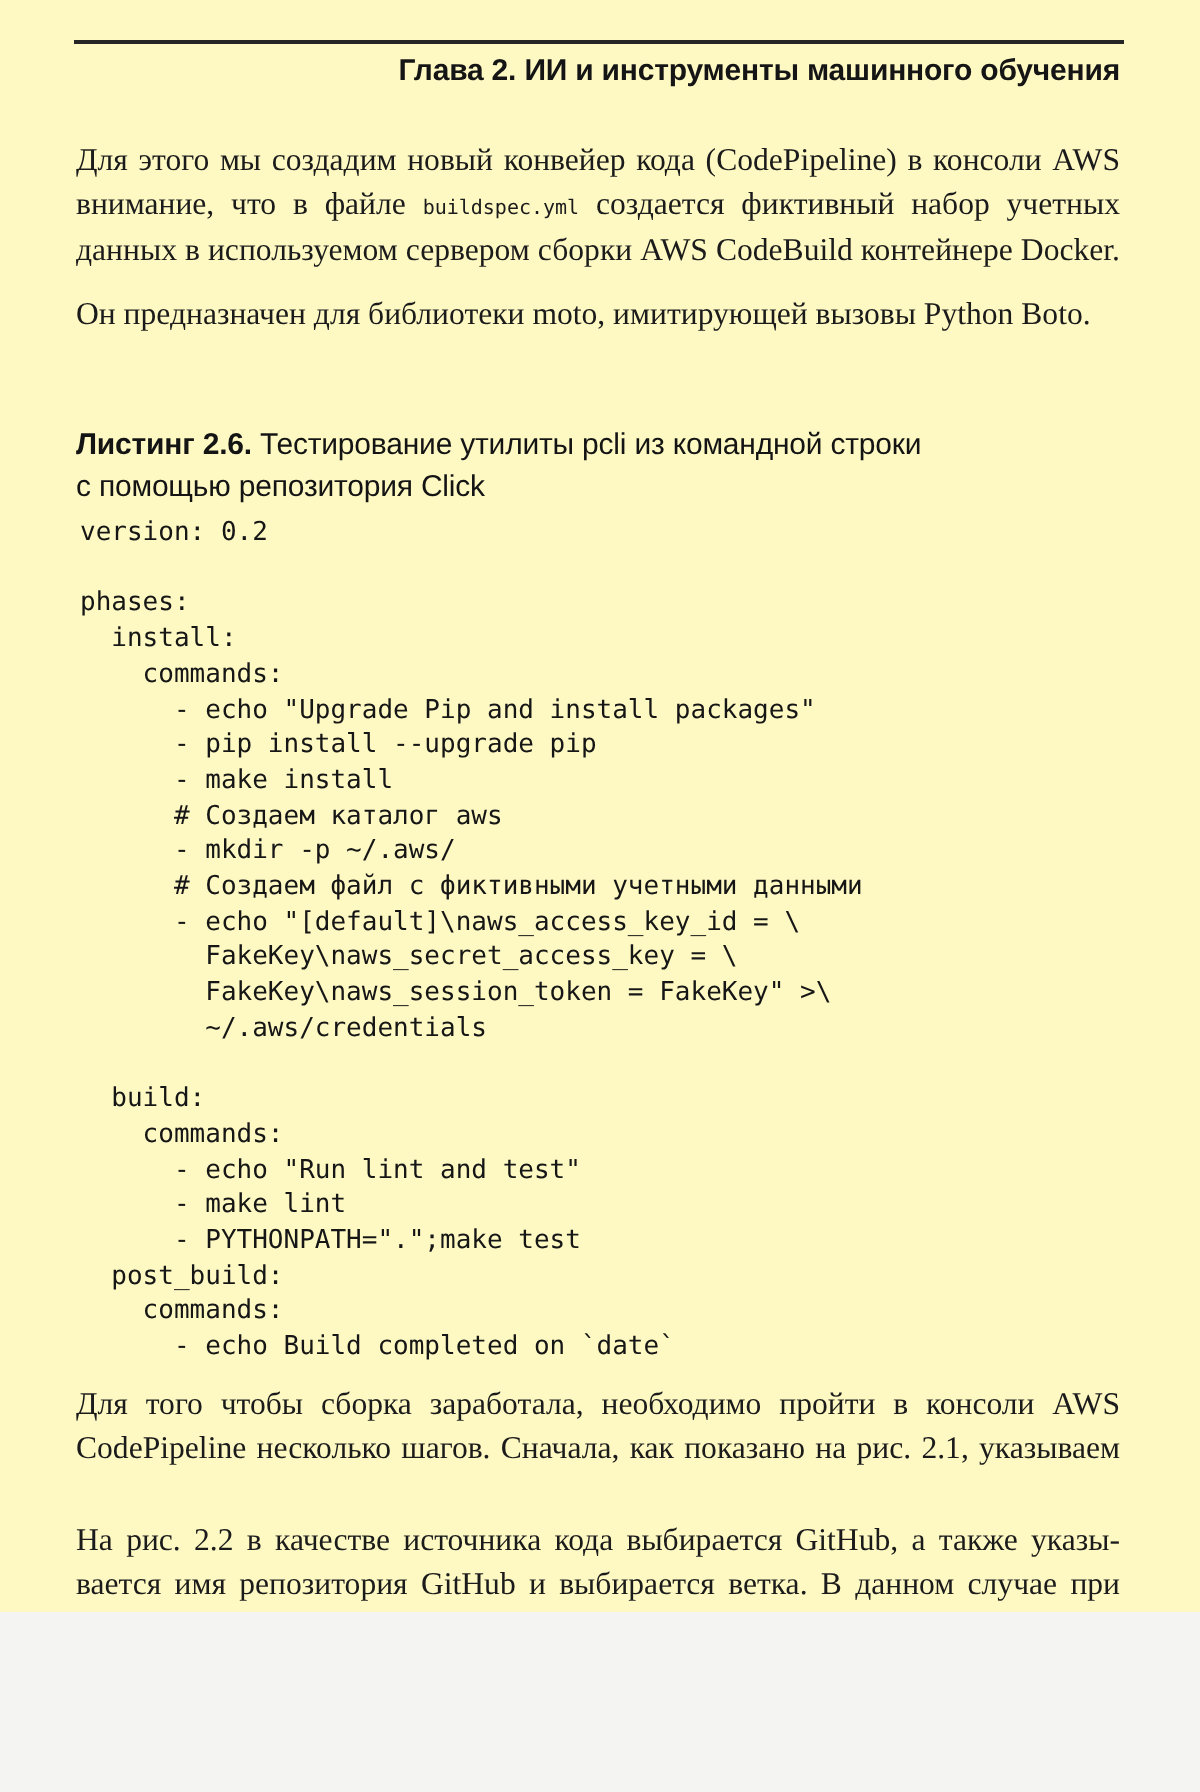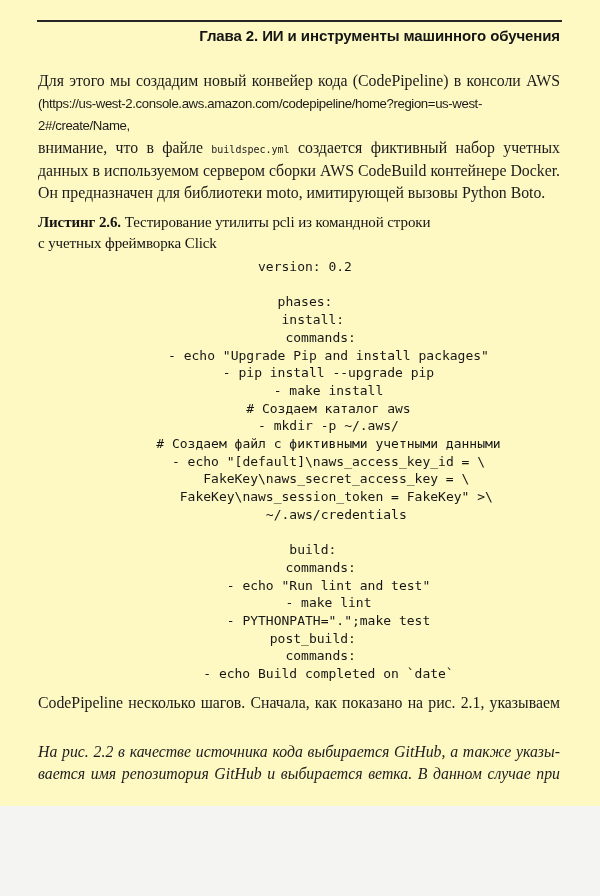--- a/index.html
+++ b/index.html
@@ -16,69 +16,69 @@
   .running-head {
     position: absolute; left: 38px; right: 40px; top: 27px;
     text-align: right; font-family: "Liberation Sans", sans-serif;
     font-weight: 700; font-size: 15px; color: #151515; letter-spacing: -0.1px;
   }
   .para {
     position: absolute; left: 38px; right: 40px;
     font-size: 15.8px; line-height: 21.6px; color: #1b1b1b;
   }
   .para .tline { text-align: justify; text-align-last: justify; }
-  .para .tline.last { text-align-last: left; }
+  .para .tline.last { text-align-last: left; margin-top: 10px; }
   #para-intro  { top: 70px; }
   #para-build  { top: 692px; }
-  #para-github { top: 741px; font-style: italic; }
+  #para-github { top: 760px; }
   .s-mono { font-family: "DejaVu Sans Mono", monospace; font-size: 10px; }
   .s-url  { font-family: "Liberation Sans", sans-serif; font-size: 13.2px; letter-spacing: -0.38px; }
   .caption {
     position: absolute; left: 38px; right: 40px; top: 212px;
-    font-family: Liberation Serif, serif; font-size: 15px;
+    font-family: Liberation Sans, sans-serif; font-size: 15px;
     line-height: 21px; color: #141414; letter-spacing: -0.1px;
   }
   .caption .tline { text-align: left; text-align-last: left; }
   .caption .s-bold { font-weight: 700; }
   .code {
     position: absolute; left: 40px; right: 30px; top: 258px;
     font-family: "DejaVu Sans Mono", monospace; font-size: 13px;
-    line-height: 17.7px; white-space: pre; color: #161616; text-align: center;
+    line-height: 17.7px; white-space: pre; color: #161616;
   }
   .page-number {
     position: absolute; right: 40px; top: 855px;
     font-family: "Liberation Sans", sans-serif; font-weight: 700;
     font-size: 18px; color: #141414;
   }
 </style>
 </head>
 <body>
 
 <div class="page">
 
   <div class="head-rule"></div>
 
   <div class="running-head">Глава 2. ИИ и инструменты машинного обучения</div>
 
   <section class="para" id="para-intro">
       <div class="tline"><span>Для этого мы создадим новый конвейер кода (CodePipeline) в консоли AWS</span></div>
-      <div class="tline"><span class="s-url">(https://us-west-2.console.aws.amazon.com/codepipeline/home?region=us-west-2#/create/Name,</span></div>
       <div class="tline"><span>внимание, что в файле </span><span class="s-mono">buildspec.yml</span><span> создается фиктивный набор учетных</span></div>
       <div class="tline"><span>данных в используемом сервером сборки AWS CodeBuild контейнере Docker.</span></div>
       <div class="tline last"><span>Он предназначен для библиотеки moto, имитирующей вызовы Python Boto.</span></div>
     </section>
 
   <div class="caption">
       <div class="tline"><span class="s-bold">Листинг 2.6.</span><span> Тестирование утилиты pcli из командной строки</span></div>
-      <div class="tline last"><span>с учетных фреймворка Click</span></div>
+      <div class="tline last"><span>с помощью репозитория Click</span></div>
     </div>
 
   <pre class="code"><div class="tline">version: 0.2</div><div class="tline">&nbsp;</div><div class="tline">phases:</div><div class="tline">  install:</div><div class="tline">    commands:</div><div class="tline">      - echo "Upgrade Pip and install packages"</div><div class="tline">      - pip install --upgrade pip</div><div class="tline">      - make install</div><div class="tline">      # Создаем каталог aws</div><div class="tline">      - mkdir -p ~/.aws/</div><div class="tline">      # Создаем файл с фиктивными учетными данными</div><div class="tline">      - echo "[default]\naws_access_key_id = \</div><div class="tline">        FakeKey\naws_secret_access_key = \</div><div class="tline">        FakeKey\naws_session_token = FakeKey" &gt;\</div><div class="tline">        ~/.aws/credentials</div><div class="tline">&nbsp;</div><div class="tline">  build:</div><div class="tline">    commands:</div><div class="tline">      - echo "Run lint and test"</div><div class="tline">      - make lint</div><div class="tline">      - PYTHONPATH=".";make test</div><div class="tline">  post_build:</div><div class="tline">    commands:</div><div class="tline last">      - echo Build completed on `date`</div></pre>
 
   <section class="para" id="para-build">
+      <div class="tline"><span>Для того чтобы сборка заработала, необходимо пройти в консоли AWS</span></div>
       <div class="tline"><span>CodePipeline несколько шагов. Сначала, как показано на рис. 2.1, указываем</span></div>
     </section>
 
   <section class="para" id="para-github">
       <div class="tline"><span>На рис. 2.2 в качестве источника кода выбирается GitHub, а также указы-</span></div>
       <div class="tline"><span>вается имя репозитория GitHub и выбирается ветка. В данном случае при</span></div>
     </section>
 
   <div class="page-number">75</div>
 

